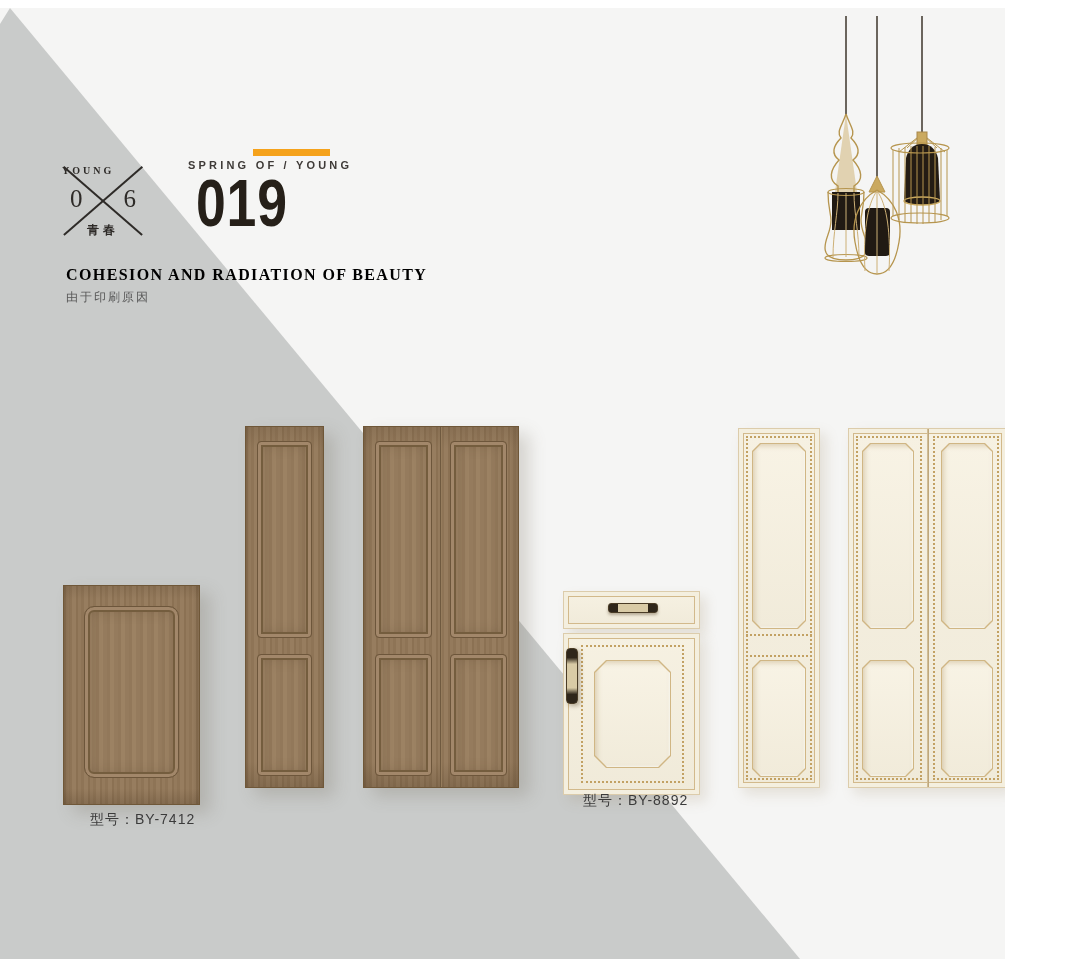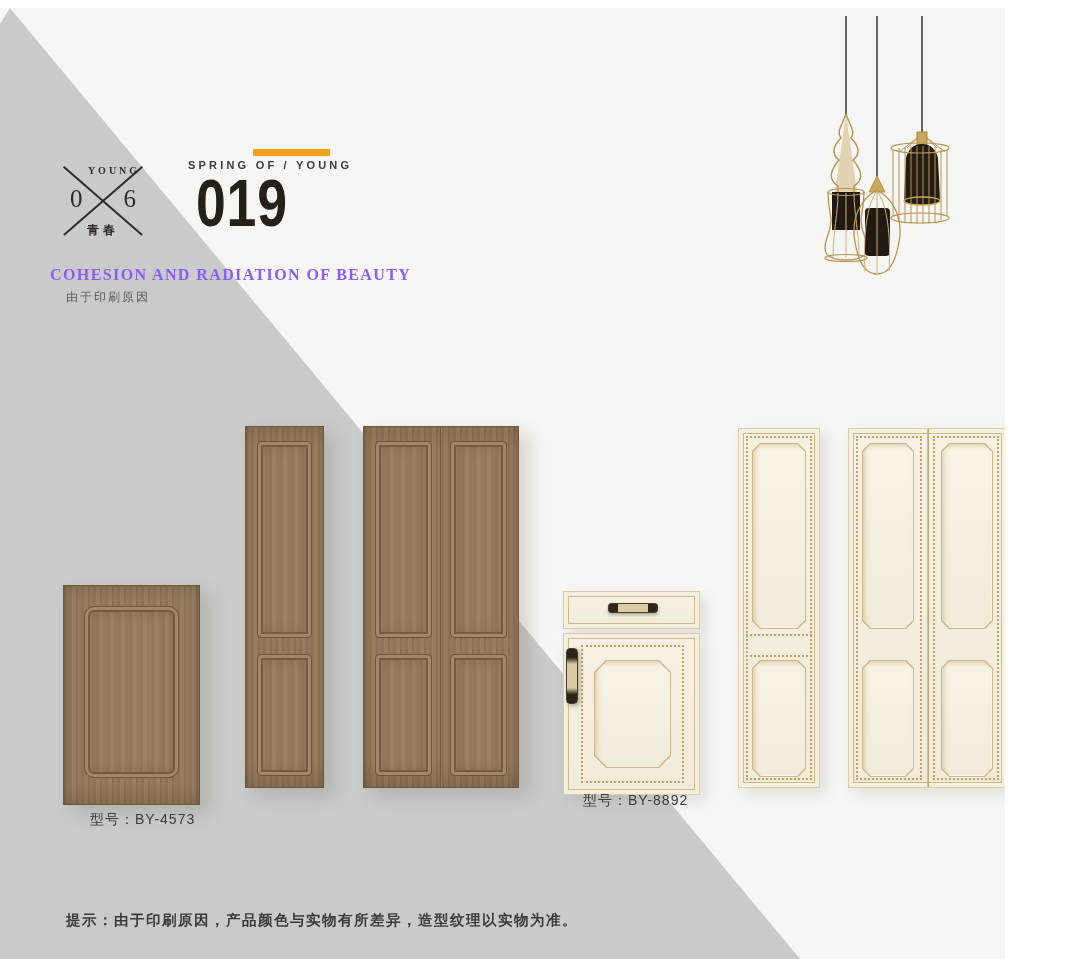--- a/index.html
+++ b/index.html
@@ -16,35 +16,35 @@
     position:absolute;left:0;top:0;width:100%;height:100%;
     background:#c9cbca;
     clip-path:polygon(10px 0, 800px 951px, 0 951px, 0 16px);
   }
 
   
   .badge{position:absolute;left:62px;top:155px;width:82px;height:76px;color:#2e2b28;}
   .badge .arm{position:absolute;left:-11px;top:37px;width:104px;height:1.6px;background:#2e2b28;}
   .badge .arm.a1{transform:rotate(41deg);}
   .badge .arm.a2{transform:rotate(-41deg);}
-  .badge .word{position:absolute;top:2px;left:11px;width:100%;text-align:center;
+  .badge .word{position:absolute;top:2px;left:0;width:100%;
     font-family:"Liberation Serif",serif;font-size:10px;letter-spacing:3px;font-weight:bold;}
   .badge .d0{position:absolute;left:8px;top:22px;font-family:"Liberation Serif",serif;font-size:25px;}
   .badge .d6{position:absolute;right:8px;top:22px;font-family:"Liberation Serif",serif;font-size:25px;}
   .badge .cn{position:absolute;bottom:0;left:0;width:100%;text-align:center;
     font-size:12px;font-weight:bold;letter-spacing:4px;}
 
   .accent-bar{position:absolute;left:253px;top:141px;width:77px;height:7px;background:#f5a21b;}
   .series-label{position:absolute;left:188px;top:151px;font-size:11px;font-weight:bold;
     letter-spacing:3.2px;color:#3e3a37;}
   .page-number{position:absolute;left:196px;top:166px;font-size:67px;line-height:0.86;
     font-weight:800;color:#262019;transform:scaleX(.8);transform-origin:left top;
     letter-spacing:1px;}
-  .title-en{position:absolute;left:50px;top:258px;font-family:"Liberation Serif",serif;
-    font-size:16px;color:#8b5cf6;letter-spacing:1.4px;font-weight:600;}
+  .title-en{position:absolute;left:66px;top:258px;font-family:"Liberation Serif",serif;
+    font-size:16px;color:#000000;letter-spacing:1.4px;font-weight:600;}
   .title-cn{position:absolute;left:66px;top:281px;font-size:12px;color:#585858;letter-spacing:2px;}
 
   
   .wd{position:absolute;border:1px solid #6f5738;
     background:
       linear-gradient(180deg, rgba(40,25,10,.10), rgba(0,0,0,0) 6%, rgba(0,0,0,0) 93%, rgba(40,25,10,.16)),
       linear-gradient(90deg, rgba(40,25,10,.14), rgba(0,0,0,0) 5%, rgba(0,0,0,0) 95%, rgba(40,25,10,.14)),
       repeating-linear-gradient(90deg,#8b7153 0 2px,#947a5c 2px 5px,#8e7456 5px 8px,#977d5f 8px 12px);
     box-shadow:10px 8px 16px rgba(100,90,75,.22);
   }
@@ -151,21 +151,21 @@
   </div>
 
   <div class="wd" style="left:363px;top:418px;width:154px;height:360px;">
     <div class="wd-panel" style="left:11px;width:55px;top:14px;height:195px;border-radius:4px;"></div>
     <div class="wd-panel" style="left:11px;width:55px;top:227px;height:120px;border-radius:4px;"></div>
     <div class="wd-panel" style="right:11px;width:55px;top:14px;height:195px;border-radius:4px;"></div>
     <div class="wd-panel" style="right:11px;width:55px;top:227px;height:120px;border-radius:4px;"></div>
     <div class="wd-split"></div>
   </div>
 
-  <div class="model-label" style="left:90px;top:803px;">型号：BY-4573</div>
+  <div class="model-label" style="left:90px;top:803px;">型号：BY-7412</div>
 
   <div class="cd" style="left:563px;top:583px;width:135px;height:36px;">
     <div class="drawer-handle"></div>
   </div>
   <div class="cd" style="left:563px;top:625px;width:135px;height:160px;">
     <div class="rope" style="left:17px;right:15px;top:11px;bottom:11px;"></div>
     <div class="cd-panel oct" style="left:30px;right:28px;top:26px;bottom:26px;">
       <div class="in oct"></div>
     </div>
   </div>
@@ -195,14 +195,13 @@
     </div>
     <div class="cd-panel oct-s" style="right:13px;width:52px;top:14px;height:186px;">
       <div class="in oct-s"></div>
     </div>
     <div class="cd-panel oct-s" style="right:13px;width:52px;top:231px;height:117px;">
       <div class="in oct-s"></div>
     </div>
     <div class="wd-split" style="background:linear-gradient(90deg,#d9c8a4,#b69c6e);"></div>
   </div>
 
-  <div class="footer-note">提示：由于印刷原因，产品颜色与实物有所差异，造型纹理以实物为准。</div>
 </div>
 
 </body></html>

